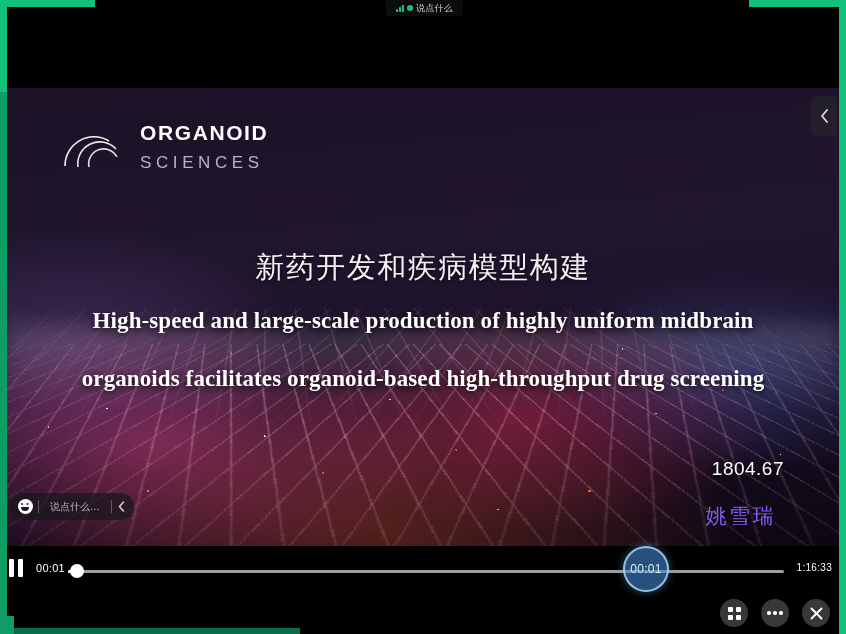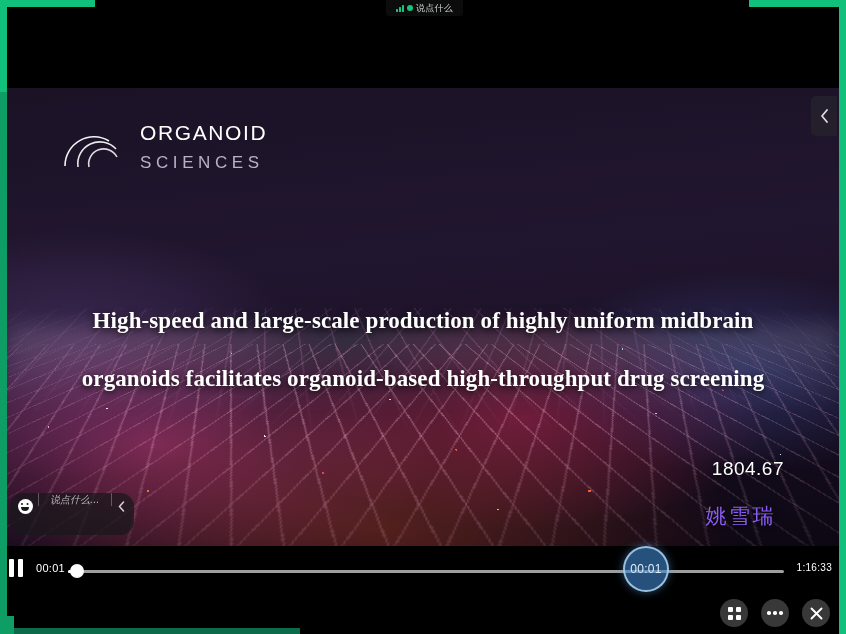--- a/index.html
+++ b/index.html
@@ -148,21 +148,21 @@
   
   .logo {
     position:absolute; left:62px; top:122px;
     display:flex; align-items:center; gap:14px;
     z-index:12;
   }
   .logo-mark { width:64px; height:46px; display:block; }
   .logo-word { line-height:1; }
   .logo-word .l1 {
     display:block;
-    color:#ffffff; font-size:21px; font-weight:normal;
+    color:#ffffff; font-size:21px; font-weight:bold;
     letter-spacing:1.6px;
     font-family:"Liberation Sans", sans-serif;
   }
   .logo-word .l2 {
     display:block;
     color:#b9b2c4; font-size:17px; font-weight:normal;
     letter-spacing:4.6px; margin-top:11px;
     font-family:"Liberation Sans", sans-serif;
   }
 
@@ -223,27 +223,26 @@
     border-bottom-left-radius:5px;
     display:flex; align-items:center; justify-content:center;
     z-index:30; cursor:pointer;
   }
   .side-toggle svg { display:block; }
 
   
   .comment-bar {
     position:absolute;
     left:10px; top:493px;
-    height:42px;
+    height:27px;
     background:rgba(24,24,26,0.72);
     border-radius:14px;
-    display:flex; align-items:flex-start;
+    display:flex; align-items:center;
     z-index:30;
     padding:0 2px;
-    font-style:italic;
   }
   .emoji-btn {
     width:26px; height:26px;
     display:flex; align-items:center; justify-content:center;
     cursor:pointer;
   }
   .emoji-face {
     width:15px; height:15px; border-radius:50%;
     background:#ffffff; position:relative;
   }
@@ -403,20 +402,21 @@
       <path d="M3 42 A29 29 0 0 1 47 17" fill="none" stroke="#ffffff" stroke-width="1.6" opacity="0.95"></path>
       <path d="M16 43 A22 22 0 0 1 54 25" fill="none" stroke="#ffffff" stroke-width="1.6" opacity="0.9"></path>
       <path d="M27 43 A15 15 0 0 1 55 33" fill="none" stroke="#ffffff" stroke-width="1.6" opacity="0.85"></path>
     </svg>
     <div class="logo-word">
       <span class="l1">ORGANOID</span>
       <span class="l2">SCIENCES</span>
     </div>
   </div>
 
+  <div class="title-cn title-cn-2">新药开发和疾病模型构建</div>
   <div class="title-en title-en-1">High-speed and large-scale production of highly uniform midbrain</div>
   <div class="title-en title-en-2">organoids facilitates organoid-based high-throughput drug screening</div>
   <div class="slide-date">1804.67</div>
   <div class="slide-author">姚雪瑞</div>
 
   <div class="side-toggle">
     <svg width="9" height="14" viewBox="0 0 9 14">
       <path d="M7 1 L2 7 L7 13" fill="none" stroke="#dcdce0" stroke-width="1.8" stroke-linecap="round" stroke-linejoin="round"></path>
     </svg>
   </div>

